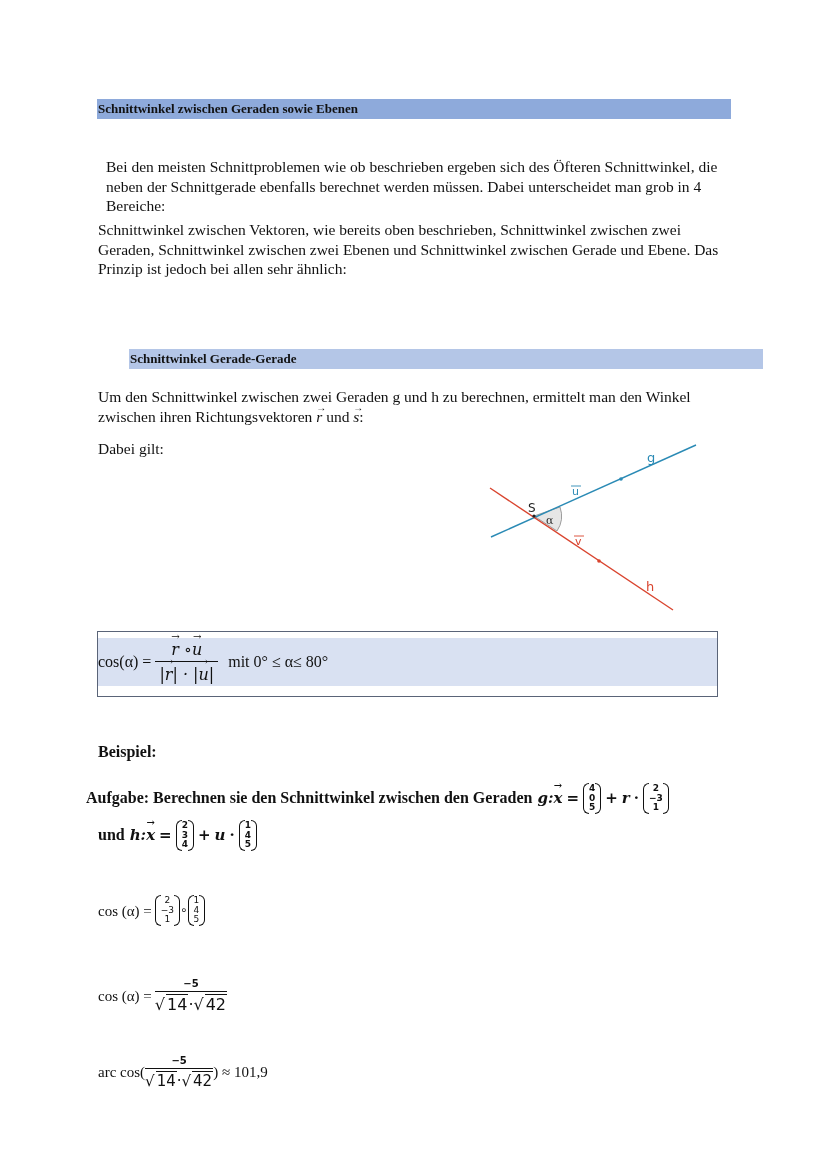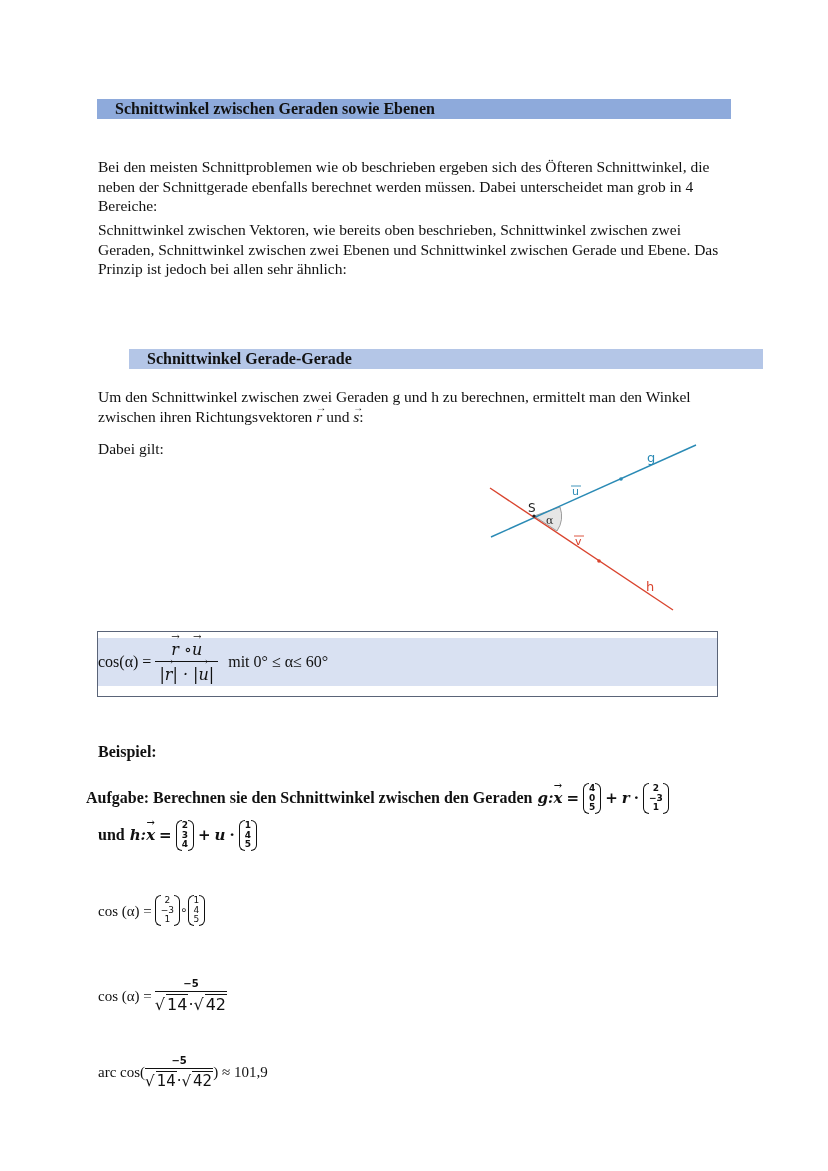--- a/index.html
+++ b/index.html
@@ -3,27 +3,27 @@
   <meta charset="utf-8">
   <style>
     html, body { margin: 0; padding: 0; background: #ffffff; }
     body {
       width: 828px; height: 1171px; position: relative; overflow: hidden;
       font-family: "Liberation Serif", serif; color: #111;
     }
     .abs { position: absolute; }
     .heading {
       left: 97px; width: 634px; height: 20px;
-      font-weight: bold; font-size: 16px; line-height: 20px;
-      padding-left: 18px; box-sizing: border-box;
+      font-weight: bold; font-size: 13px; line-height: 20px;
+      padding-left: 1px; box-sizing: border-box;
     }
     .h1 { top: 99px; background: #8eaadb; }
     .h2 { top: 349px; background: #b4c6e7; margin-left: 32px; }
     .para { left: 98px; width: 640px; font-size: 15.5px; line-height: 19.5px; }
-    .p1 { top: 157px; }
+    .p1 { top: 157px; margin-left: 8px; }
     .p2 { top: 220px; }
     .p3 { top: 387px; }
     .p4 { top: 439px; }
     .vec { position: relative; display: inline-block; font-style: italic; }
     .vec::before {
       content: "\2192"; position: absolute; left: 0; right: 0; top: -9px;
       font-size: 10px; text-align: center; font-style: normal;
     }
     .formula-box {
       left: 97px; top: 631px; width: 621px; height: 66px;
@@ -97,21 +97,21 @@
 </svg>
 
 <div class="abs formula-box">
   <div class="formula-fill"></div>
   <div class="formula-content">
     <span>cos(α) =</span>
     <span class="frac">
       <span class="num mathsans"><span class="vec">r</span><span> ∘</span><span class="vec">u</span></span>
       <span class="den mathsans"><span>|</span><span class="vec">r</span><span>| · |</span><span class="vec">u</span><span>|</span></span>
     </span>
-    <span style="margin-left:6px">mit 0° ≤ α≤ 60°</span>
+    <span style="margin-left:6px">mit 0° ≤ α≤ 80°</span>
   </div>
 </div>
 
 <div class="abs beispiel">Beispiel:</div>
 <div class="abs aufgabe">
   <span>Aufgabe: Berechnen sie den Schnittwinkel zwischen den Geraden</span>
   <span class="cambria" style="margin-left:5px">g</span>
     <span class="cambria">:</span>
     <span class="cambria vec">x</span>
   <span class="op">=</span>

